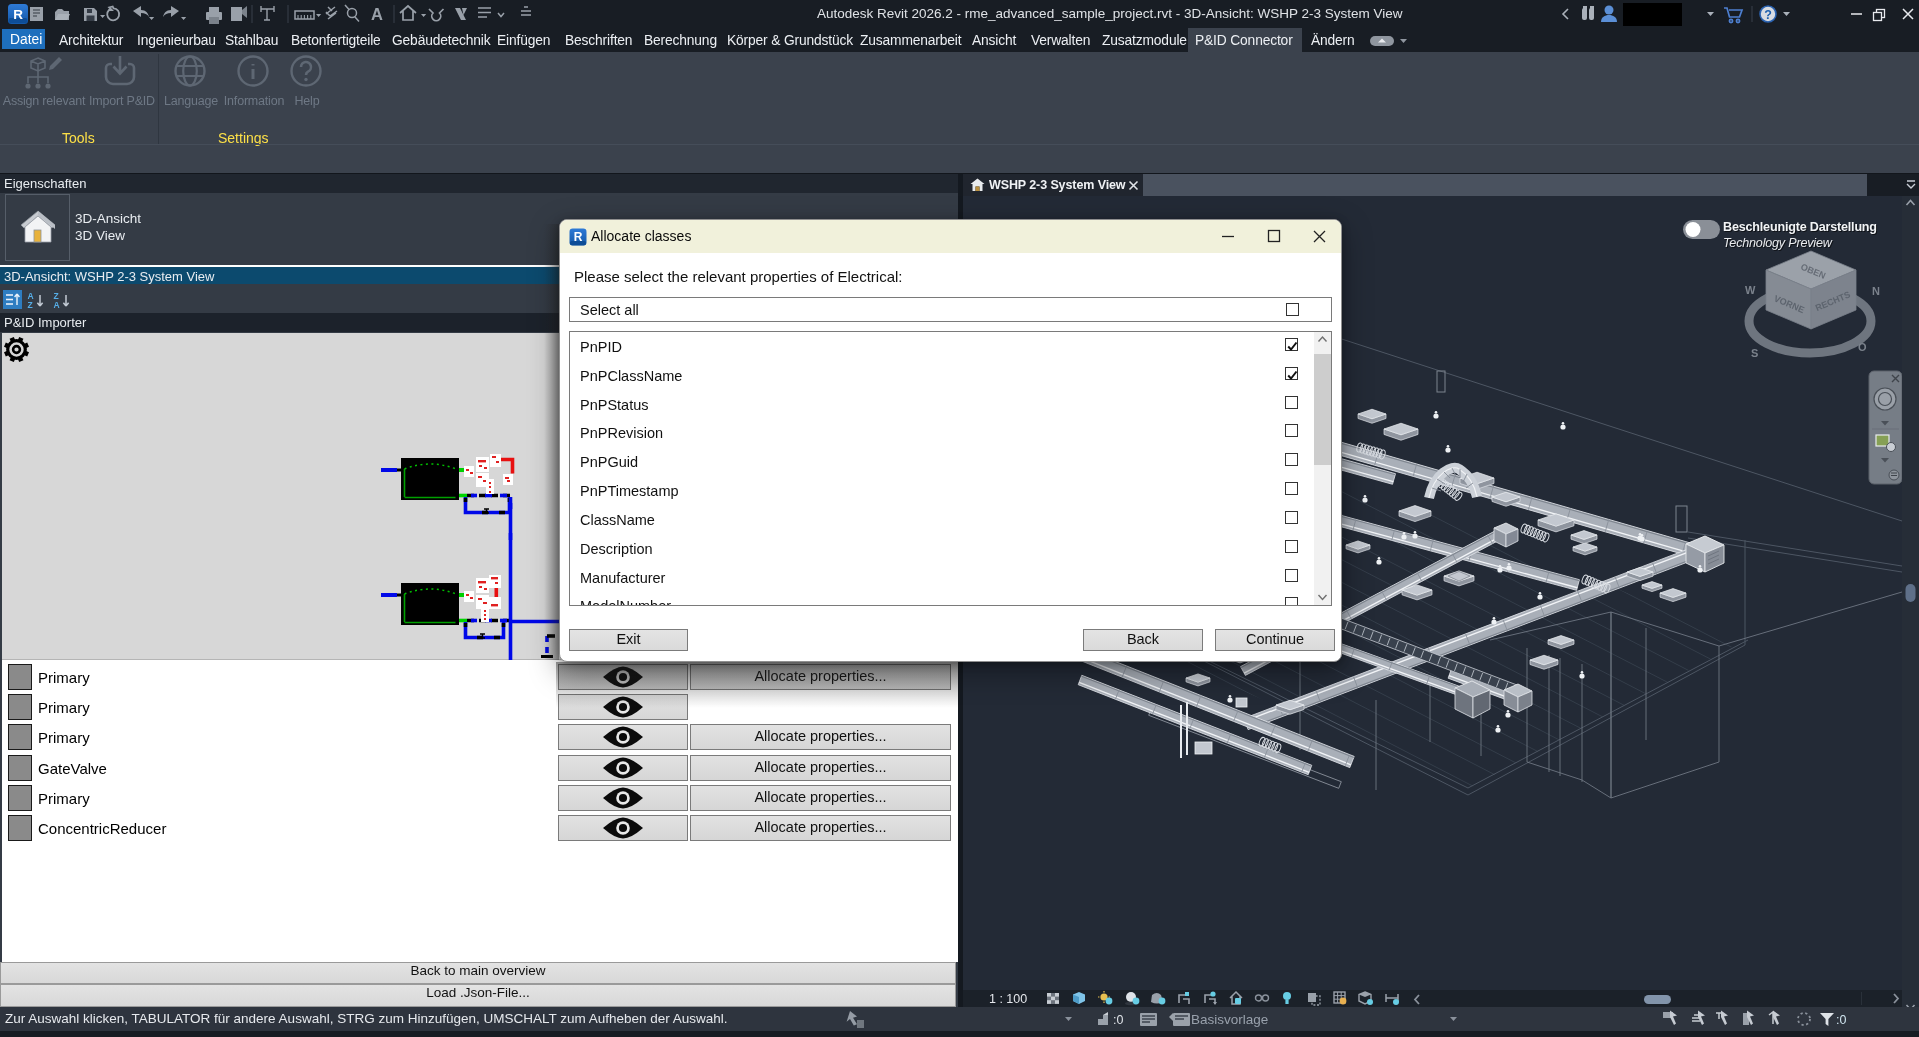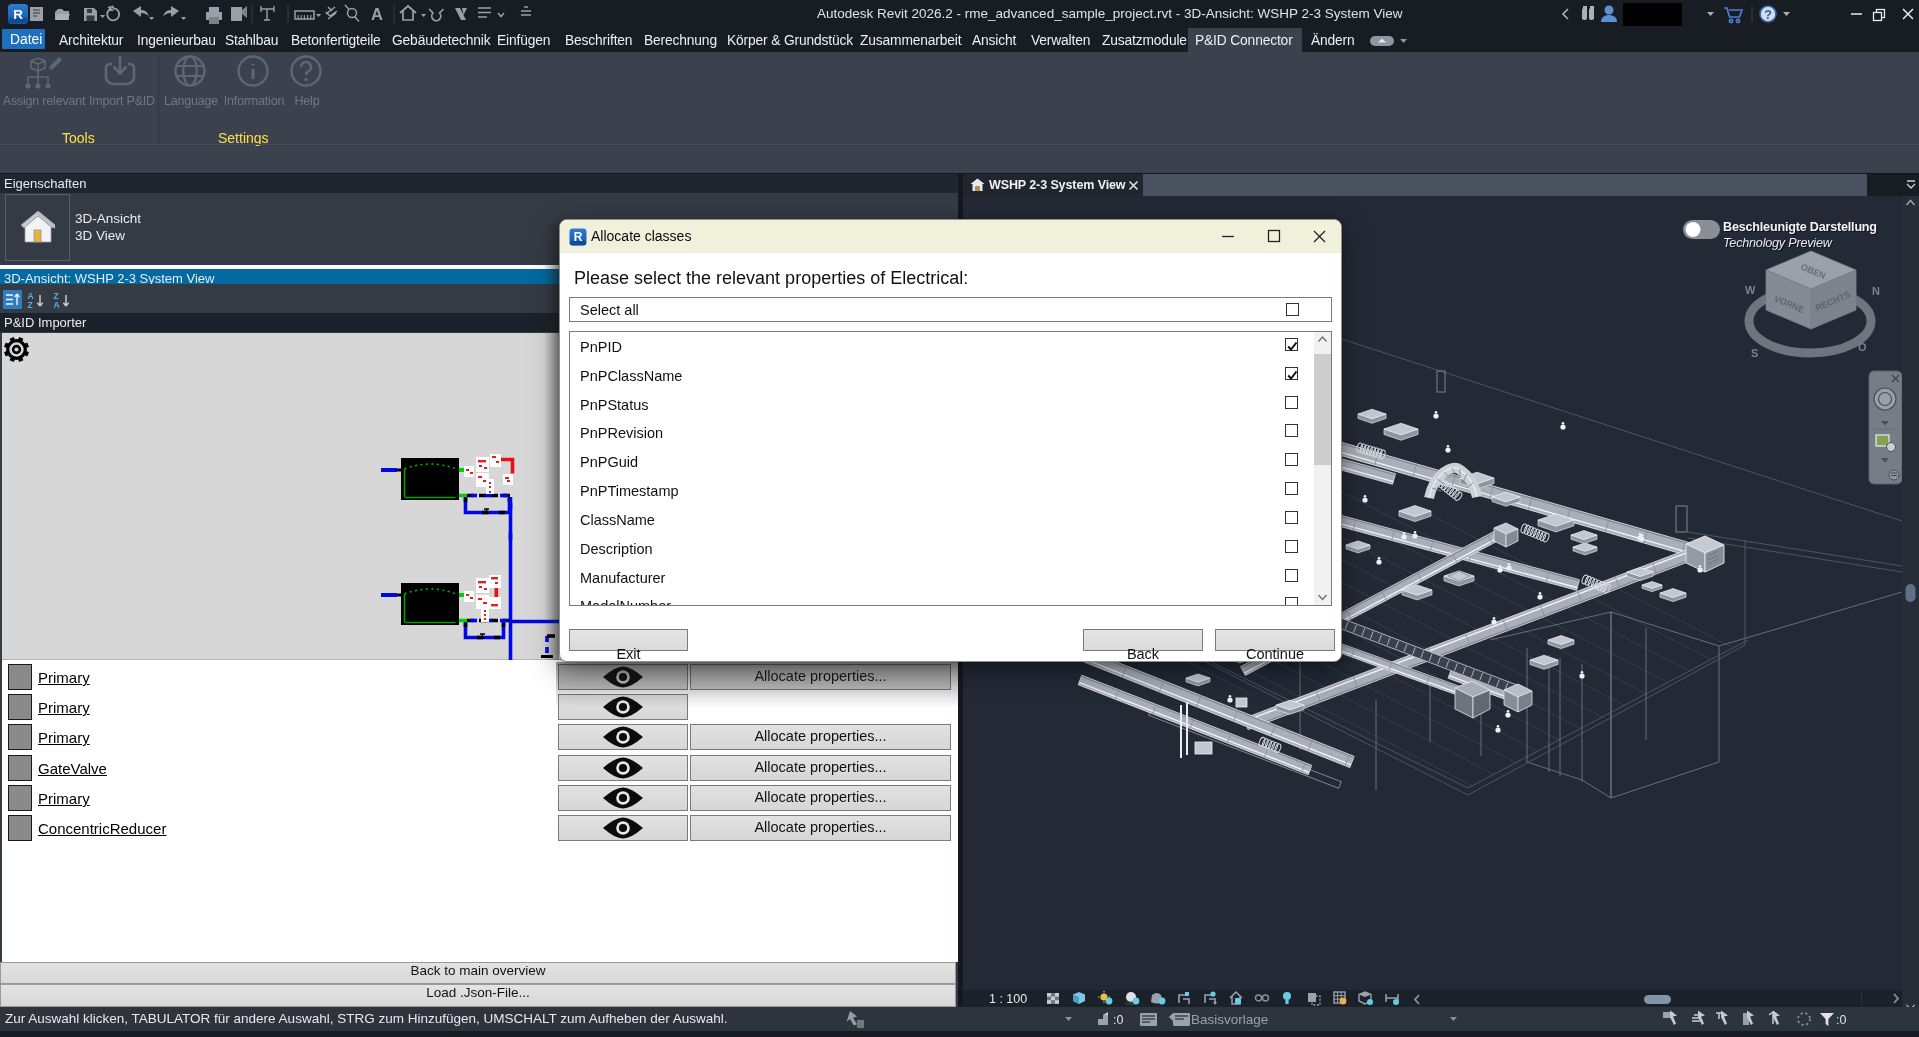--- a/index.html
+++ b/index.html
@@ -25,28 +25,28 @@
   .group-label { position:absolute; top:78px; color:#fde047; font-size:14px; }
   #ribbon-sep-line { position:absolute; left:0; top:92px; width:1919px; height:1px; background:#454d59; }
   #ribbon-groupsep { position:absolute; left:158px; top:2px; width:1px; height:90px; background:#2f3640; }
   #ribbon-bottom { position:absolute; left:0; top:121px; width:1919px; height:1px; background:#12161c; }
 
   
   #leftpanel { left:0; top:174px; width:958px; height:833px; background:#343b45; }
   .hdr { position:absolute; left:0; width:958px; height:19px; background:#20262f; }
   .hdr span { position:absolute; left:4px; top:2px; color:#e8ecf0; font-size:13px; }
   #typebox { left:5px; top:20px; width:65px; height:67px; border:1px solid #565e69; }
-  #wshp-row { left:0; top:91px; width:958px; height:19px; background:#0369a1; border-top:4px solid #ffffff; }
+  #wshp-row { left:0; top:91px; width:958px; height:19px; background:#0c4a6e; border-top:2px solid #ffffff; }
   #wshp-row span { position:absolute; left:4px; top:2px; color:#e8ecf0; font-size:13px; }
   #sortrow { left:0; top:110px; width:958px; height:29px; background:#343b45; }
   #pidhdr { top:139px; background:#1c222b; }
   #canvas { left:2px; top:159px; width:956px; height:327px; background:#d7d7d7; border-bottom:1px solid #b5b5b5; }
   #tablearea { left:2px; top:486px; width:956px; height:302px; background:#ffffff; }
   .rowsq { position:absolute; left:6px; width:24px; height:26px; background:#8a8a8a; border:1.5px solid #1a1a1a; }
-  .rowlabel { position:absolute; left:36px; color:#000; font-size:15px;text-decoration:underline; }
+  .rowlabel { position:absolute; left:36px; color:#000; font-size:15px; }
   .tbtn { position:absolute; background:linear-gradient(#e2e2e2,#d6d6d6); border:1px solid #7a7a7a; }
   .tbtn.alloc { left:688px; width:261px; height:26px; text-align:center; font-size:14.5px; color:#111; padding-top:3px; }
   .tbtn.eye { width:130px; height:26px; }
   #bigbtn1,#bigbtn2 { left:0px; width:956px; height:22px; background:linear-gradient(#e3e3e3,#d8d8d8);
       border:1px solid #9a9a9a; text-align:center; font-size:13.5px; color:#111; }
   #bigbtn1 { top:788px; }
   #bigbtn2 { top:810px; height:23px; }
 
   
   #statusbar { left:0; top:1007px; width:1919px; height:24px; background:#2e343e; }
@@ -62,30 +62,30 @@
   #controlbar { left:963px; top:990px; width:939px; height:17px; background:#1b2129; }
   #rightscroll { left:1902px; top:196px; width:17px; height:811px; background:#262d37; }
 
   
   #dialog { left:559px; top:219px; width:783px; height:443px; background:#ffffff;
      border:1px solid #8f8f8f; border-radius:8px;
      box-shadow:0 10px 30px rgba(0,0,0,.38), 0 2px 8px rgba(0,0,0,.25); }
   #dlg-title { position:absolute; left:0; top:0; width:781px; height:33px; background:#f1f1db;
      border-radius:7px 7px 0 0; }
   #dlg-title .t { position:absolute; left:31px; top:8px; font-size:14px; color:#0a0a0a; }
-  #dlg-msg { position:absolute; left:14px; top:48px; font-size:18px; color:#111; }
+  #dlg-msg { position:absolute; left:14px; top:48px; font-size:15px; color:#111; }
   #selectall { position:absolute; left:9px; top:77px; width:763px; height:25px; border:1px solid #7a7a7a; }
   #selectall span { position:absolute; left:10px; top:4px; font-size:14.5px; color:#111; }
   #listbox { position:absolute; left:9px; top:111px; width:763px; height:275px; border:1px solid #7a7a7a; overflow:hidden; }
   .lrow { position:absolute; left:10px; font-size:14.5px; color:#111; }
   .cb { position:absolute; width:13px; height:13px; border:1px solid #333; background:#fff; }
   #lscroll { position:absolute; right:0; top:0; width:17px; height:273px; background:#f1f1f1; }
   #lthumb { position:absolute; left:0px; top:22px; width:17px; height:111px; background:#cdcdcd; }
   .dbtn { position:absolute; top:409px; height:22px; background:linear-gradient(#e4e4e4,#dadada);
-     border:1px solid #7b7b7b; text-align:center; font-size:14.5px; color:#111; padding-top:16px; }
+     border:1px solid #7b7b7b; text-align:center; font-size:14.5px; color:#111; padding-top:1px; }
 
   
   #shadow-below { left:556px; top:662px; width:402px; height:46px;
      background:linear-gradient(rgba(40,40,40,.45), rgba(40,40,40,0)); pointer-events:none; }
   #shadow-left { left:544px; top:224px; width:15px; height:436px;
      background:linear-gradient(to left, rgba(40,40,40,.4), rgba(40,40,40,0)); pointer-events:none; }
 </style>
 </head>
 <body>
 <div id="stage">

